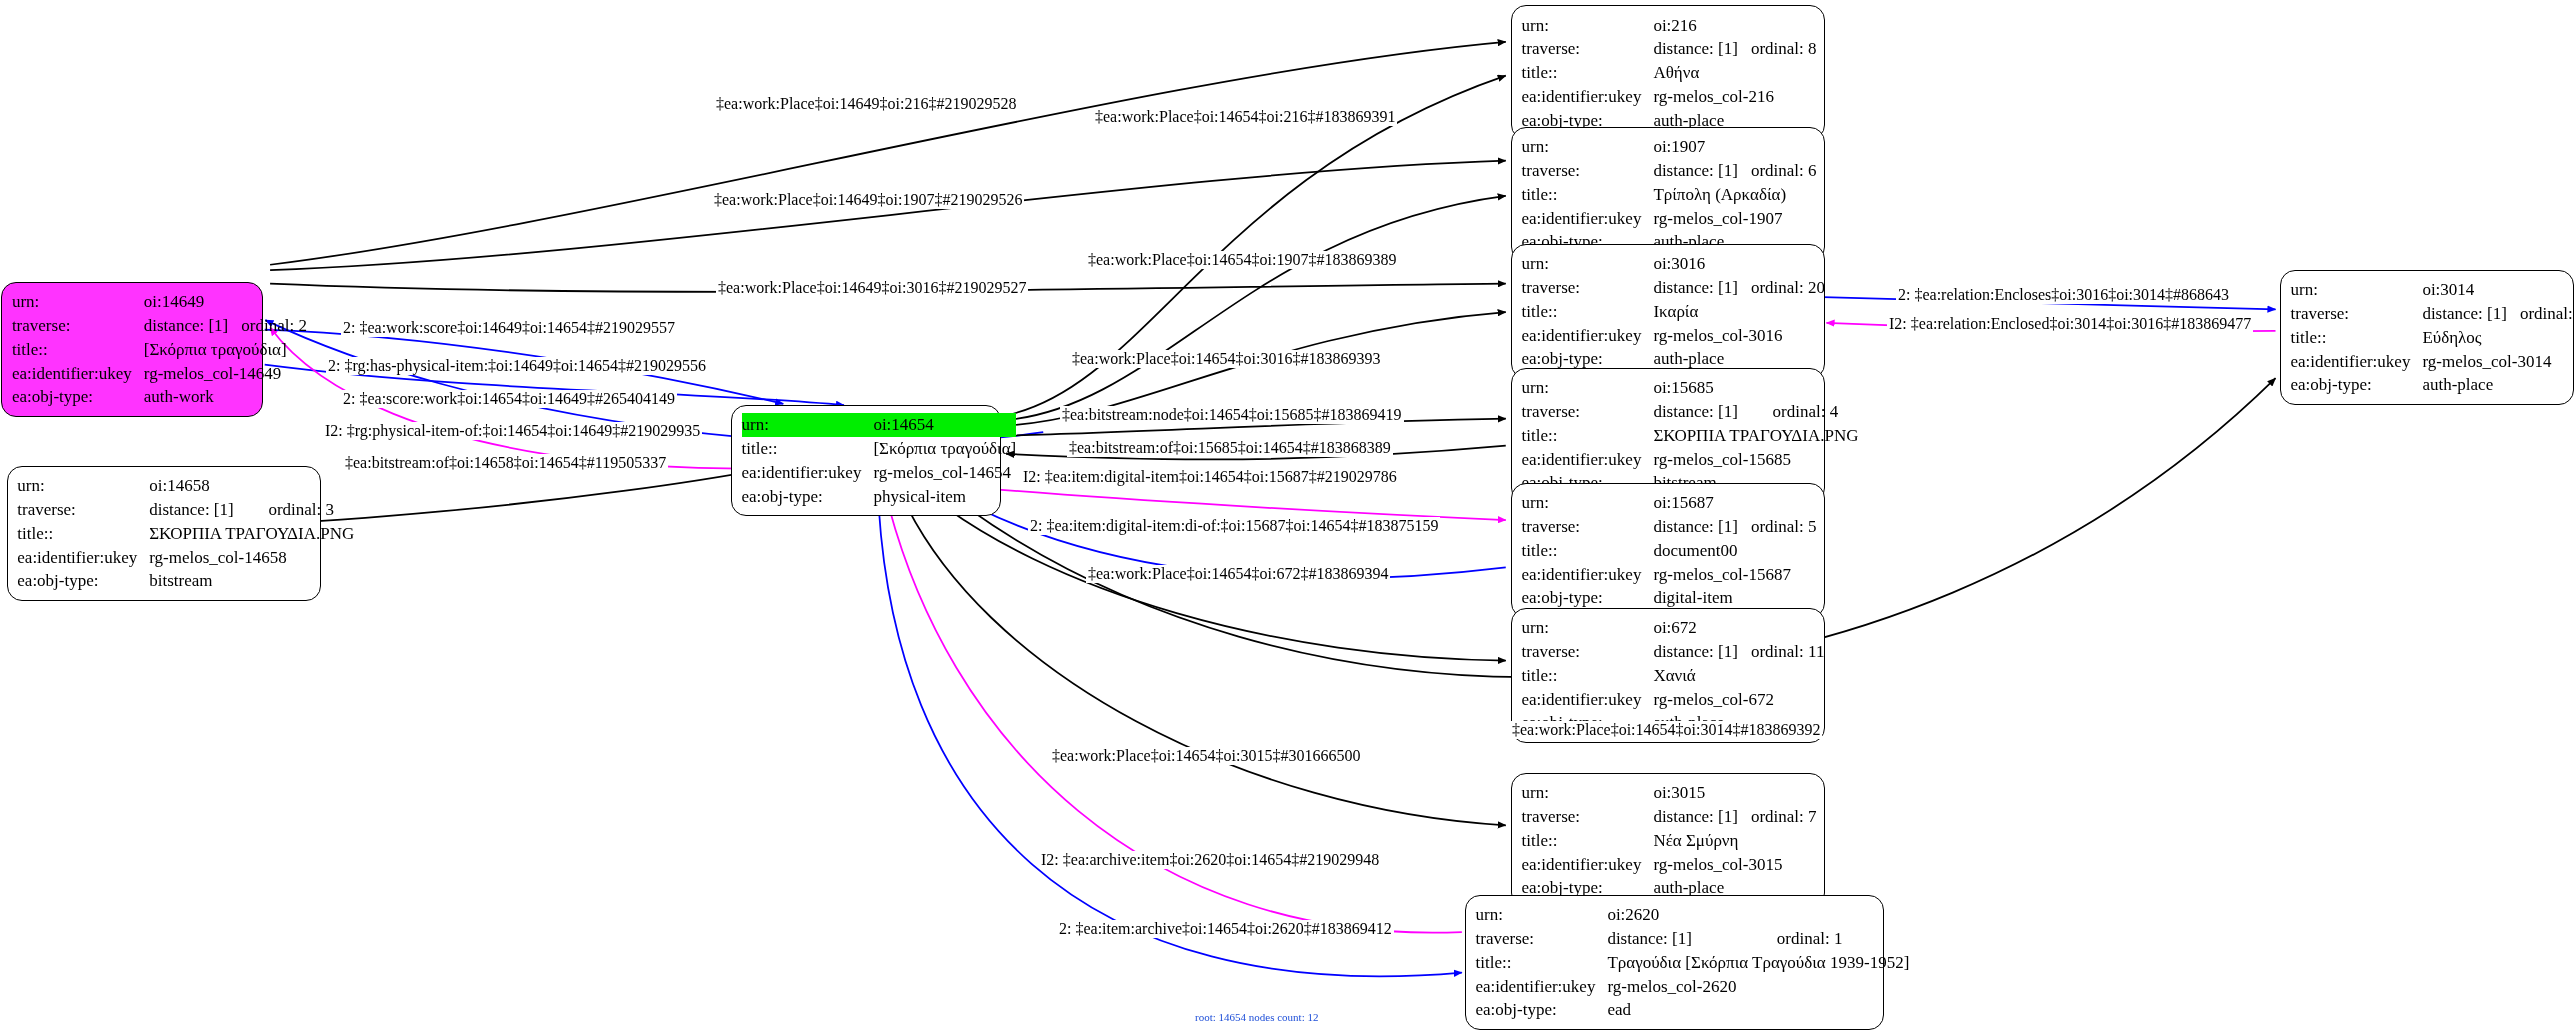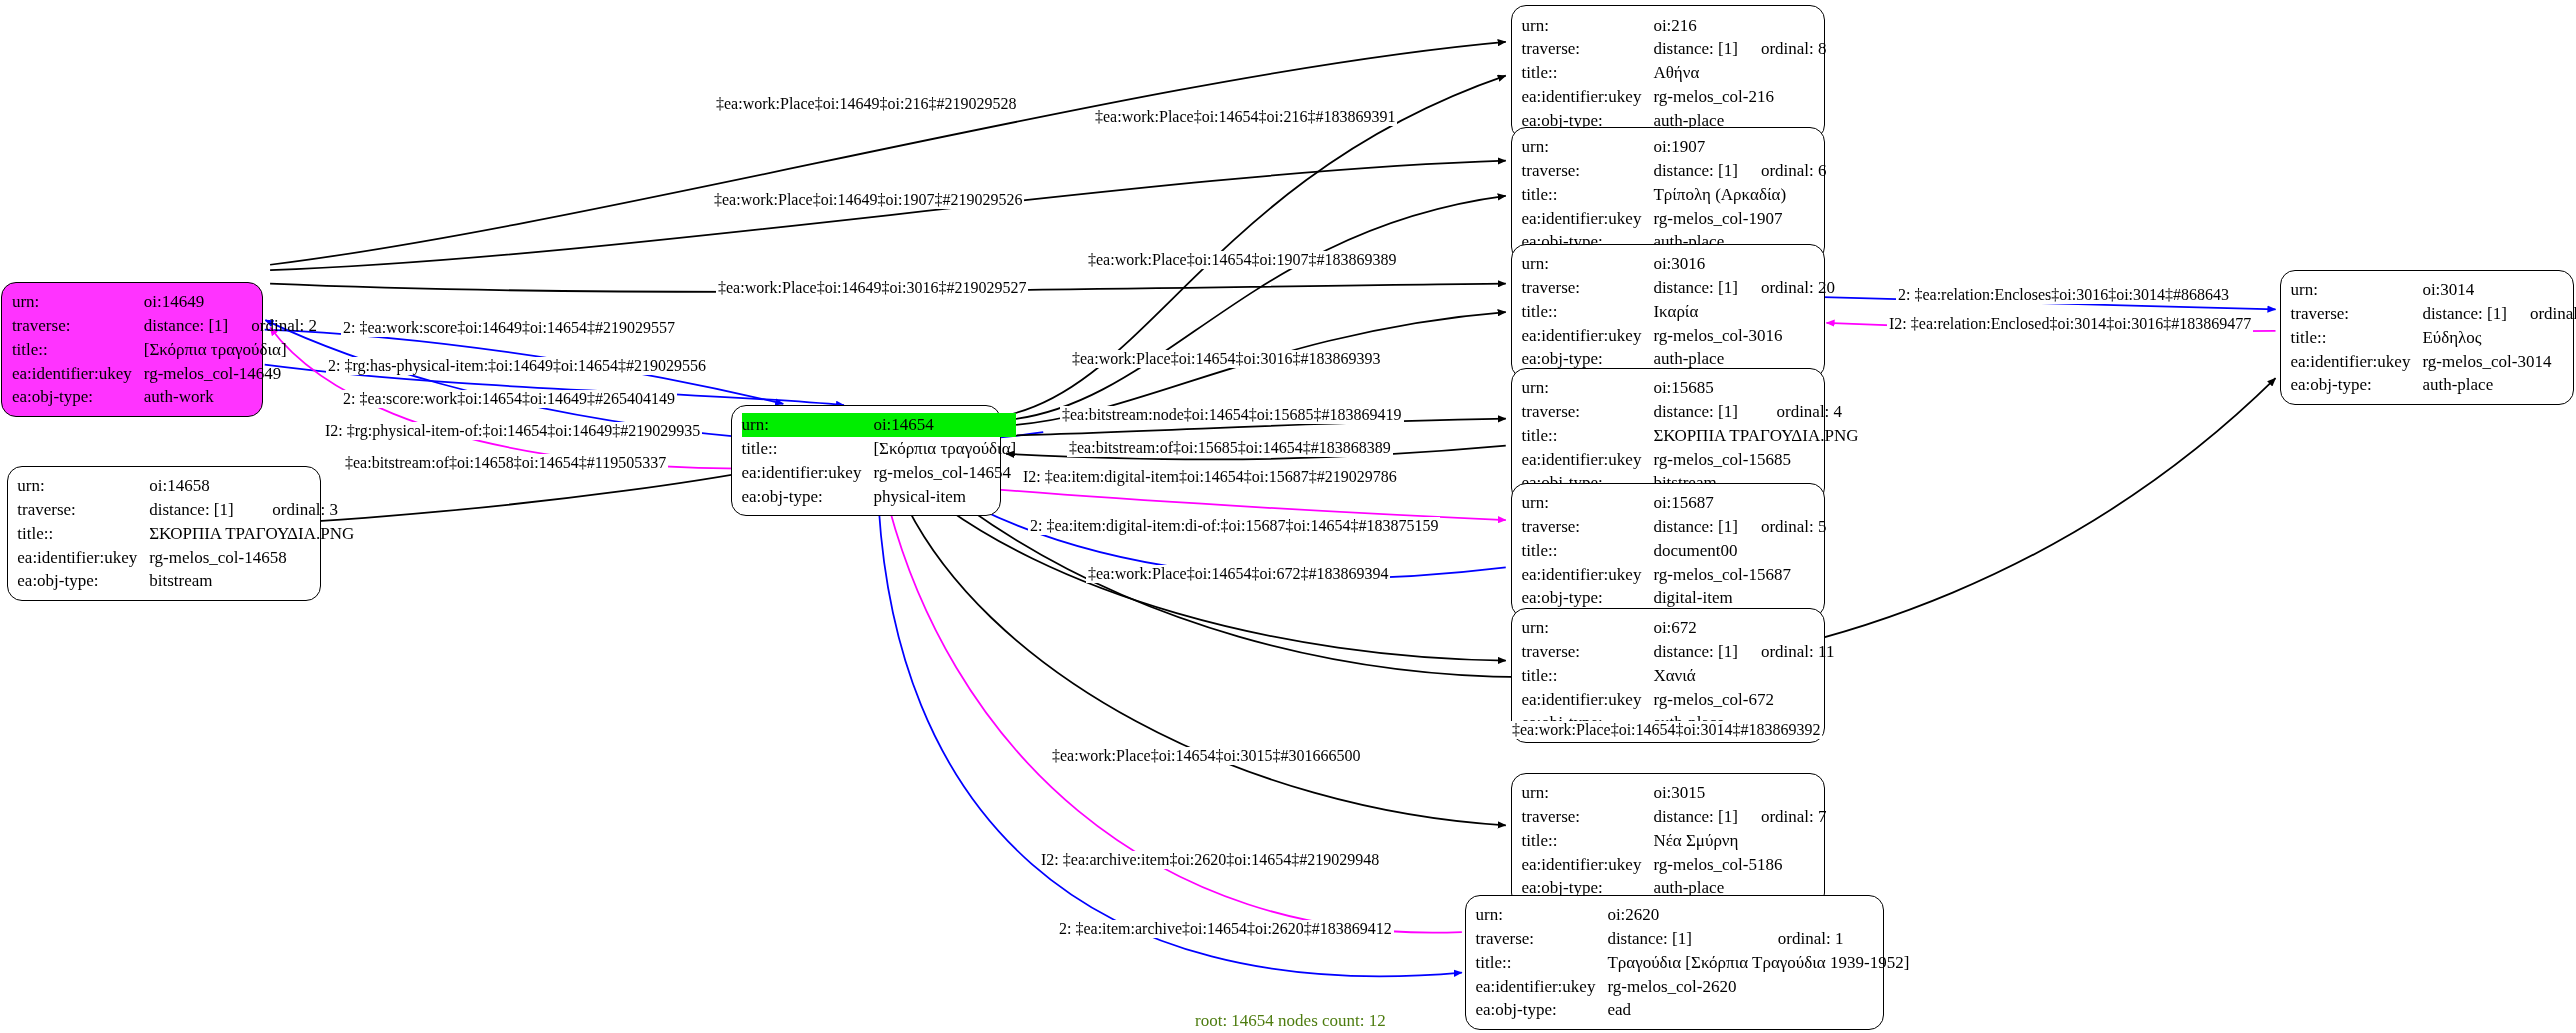--- a/index.html
+++ b/index.html
@@ -8,25 +8,25 @@
   #canvas{position:absolute;left:0;top:0;width:2576px;height:1034px;}
   svg.edges{position:absolute;left:0;top:0;width:2576px;height:1034px;overflow:visible;}
   .node{position:absolute;border:1.7px solid #000;border-radius:15px;background:#fff;
         box-sizing:border-box;padding:6.8px 9.5px;}
   .node.magenta{background:#ff33ff;}
   .node table{border-collapse:collapse;width:100%;}
   .node td{font-size:17px;line-height:1.0;padding:3.4px 0;white-space:nowrap;color:#000;
            vertical-align:top;}
   .node td.k{padding-right:12px;}
   .node td.v{}
-  .node td.ord{padding-left:23px;}
+  .node td.ord{padding-left:13px;}
   .hl{background:#00ee00;}
   .edge-label{position:absolute;font-size:16px;color:#000;white-space:nowrap;
               background:#fff;padding:0 2px;}
-  .footer{position:absolute;font-size:17px;color:#4d7c0f;white-space:nowrap;}
+  .footer{position:absolute;font-size:11px;color:#1d4ed8;white-space:nowrap;}
 </style>
 </head>
 <body>
 
 <div id="canvas">
 
   <svg class="edges" viewBox="0 0 3815 1531" preserveAspectRatio="none">
     <defs>
       <marker id="ah-k" markerWidth="13" markerHeight="11" refX="12" refY="5.5" orient="auto" markerUnits="userSpaceOnUse">
         <path d="M0,0 L13,5.5 L0,11 z" fill="#000"></path>
@@ -344,21 +344,21 @@
         <td class="k">traverse:</td>
         <td class="v">distance: [1]</td>
         <td class="ord">ordinal: 7</td>
       </tr>
       <tr>
         <td class="k">title::</td>
         <td class="v" colspan="2">Νέα Σμύρνη</td>
       </tr>
       <tr>
         <td class="k">ea:identifier:ukey</td>
-        <td class="v" colspan="2">rg-melos_col-5186</td>
+        <td class="v" colspan="2">rg-melos_col-3015</td>
       </tr>
       <tr>
         <td class="k">ea:obj-type:</td>
         <td class="v" colspan="2">auth-place</td>
       </tr>
     </tbody>
       </table>
   </div>
 
   <div class="node" style="left:1465px;top:895px;width:419px;">

